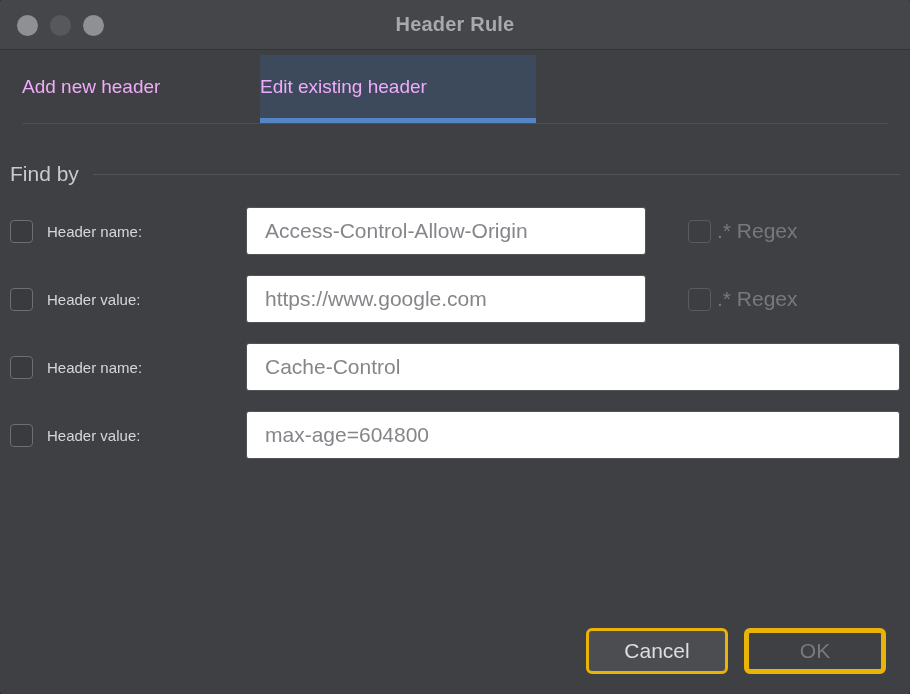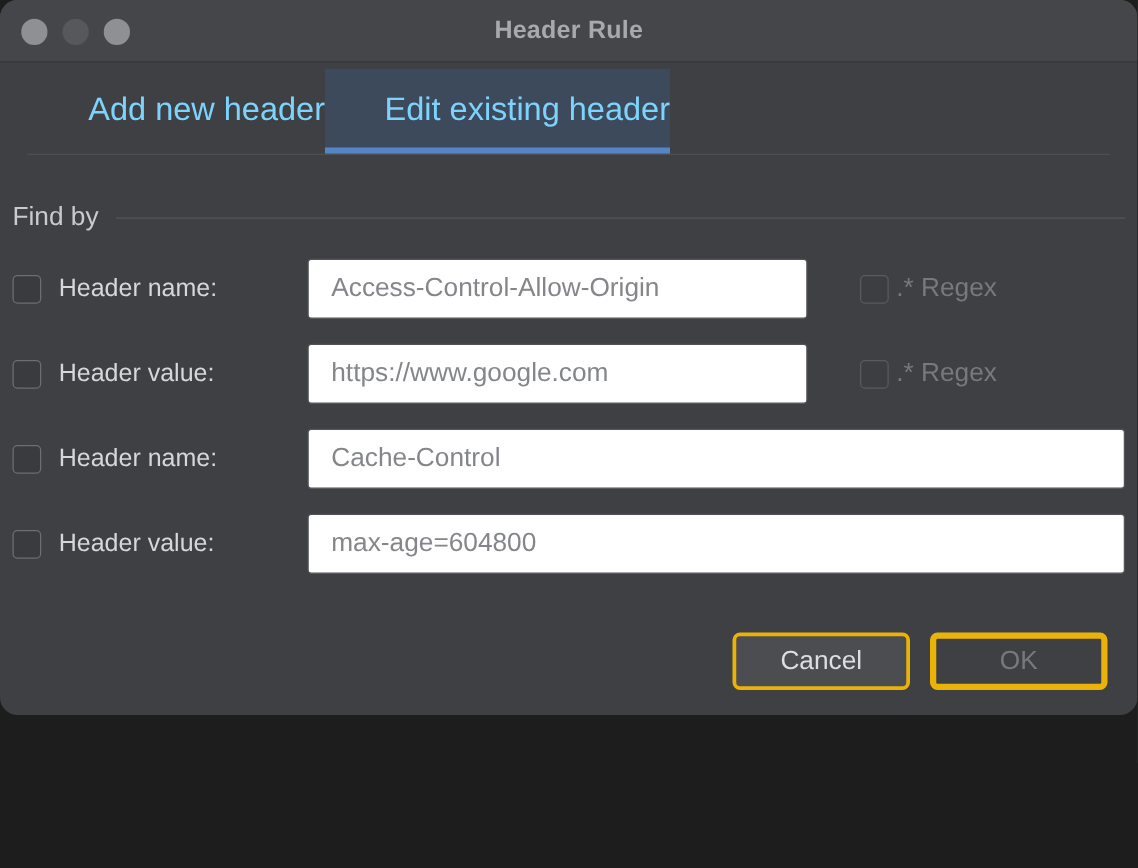--- a/index.html
+++ b/index.html
@@ -8,23 +8,23 @@
     width: 910px;
     height: 694px;
     background: #1d1d1d;
     font-family: "Liberation Sans", sans-serif;
     overflow: hidden;
   }
 
   #window {
     position: relative;
     width: 910px;
-    height: 572px;
+    height: 694px;
     background: #3f4043;
-    border-radius: 14px;
+    border-radius: 2px;
     overflow: hidden;
   }
 
   
   #titlebar {
     position: relative;
     height: 50px;
     background: #45464a;
     display: flex;
     align-items: center;
@@ -61,23 +61,23 @@
     position: relative;
     height: 80px;
     margin-top: 5px;
   }
   .tab {
     position: absolute;
     top: 0;
     height: 64px;
     display: flex;
     align-items: center;
-    justify-content: flex-end;
-    font-size: 26px;
-    color: #7dd3fc;
+    justify-content: flex-start;
+    font-size: 19px;
+    color: #f0abfc;
     background: transparent;
     cursor: default;
   }
   .tab.active {
     background: #3d4a5c;
   }
   .tab.active::after {
     content: "";
     position: absolute;
     left: 0; right: 0; bottom: -4px;
@@ -127,21 +127,21 @@
     margin-top: 20px;
   }
   .field-row .cb-label {
     display: flex;
     align-items: center;
     gap: 14px;
     width: 236px;
     flex: 0 0 236px;
   }
   .field-row .cb-label .text {
-    font-size: 20px;
+    font-size: 15px;
     color: #d6d7d9;
     white-space: nowrap;
   }
 
   .checkbox {
     width: 23px;
     height: 23px;
     border-radius: 4px;
     background: #3a3b3e;
     border: 1px solid #6c6e72;

